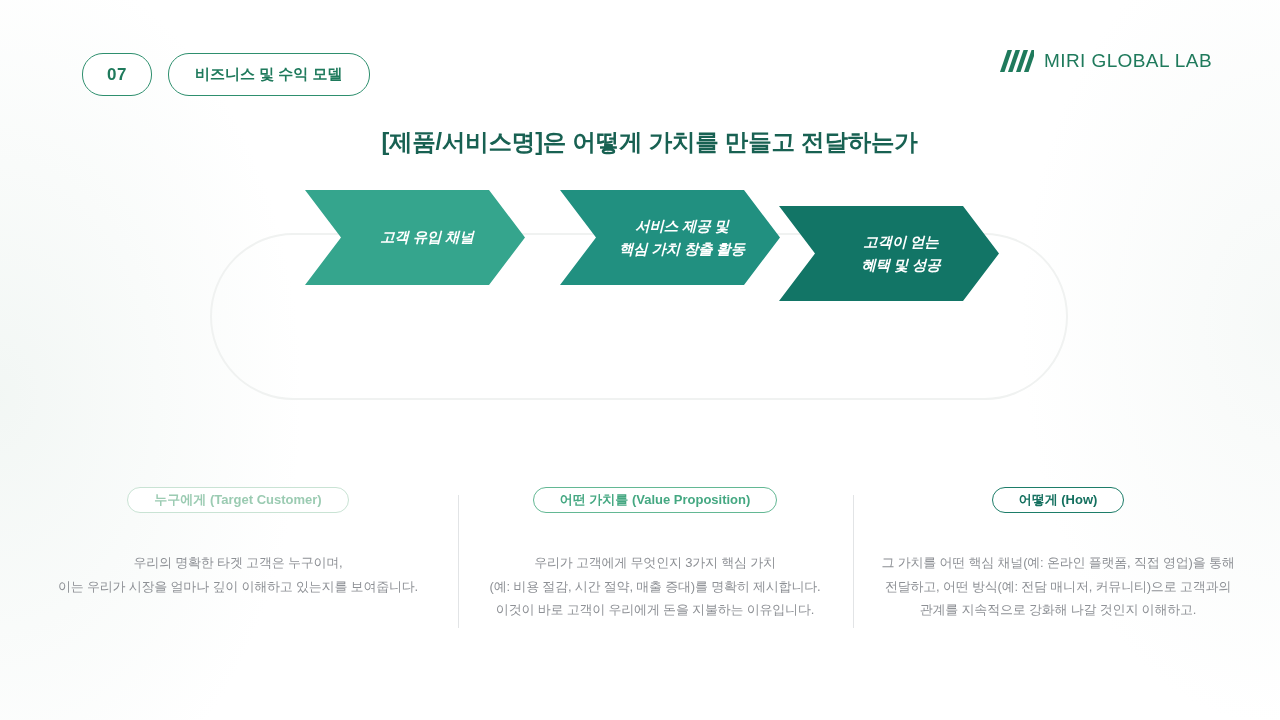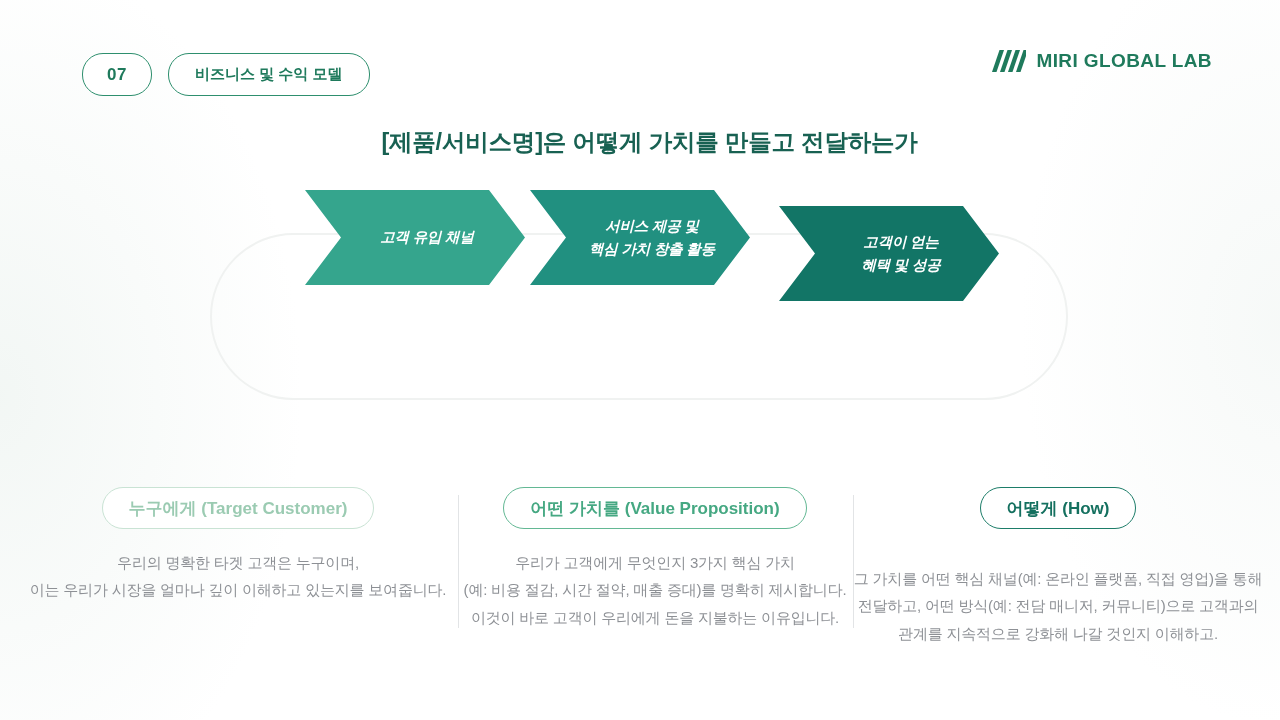--- a/index.html
+++ b/index.html
@@ -65,21 +65,21 @@
     right: 68px;
     top: 50px;
     display: flex;
     align-items: center;
     gap: 10px;
   }
   .brand-mark { display: block; }
   .brand-name {
     color: #1f7a5c;
     font-size: 19px;
-    font-weight: 700;
+    font-weight: 400;
     letter-spacing: 0.4px;
     white-space: nowrap;
   }
 
   
   .headline {
     position: absolute;
     left: 0;
     right: 0;
     top: 126px;
@@ -148,40 +148,40 @@
   .col {
     position: absolute;
     top: 0;
     width: 400px;
     display: flex;
     flex-direction: column;
     align-items: center;
   }
   .col.c1 { left: 38px; }
   .col.c2 { left: 455px; }
-  .col.c3 { left: 858px; gap: 16px; }
+  .col.c3 { left: 858px; }
 
   .pill {
-    height: 42px;
+    height: 26px;
     padding: 0 26px;
     border-radius: 21px;
     border: 1.6px solid;
     display: flex;
     align-items: center;
     justify-content: center;
-    font-size: 17px;
+    font-size: 13px;
     font-weight: 600;
     white-space: nowrap;
     background: #fff;
     box-sizing: border-box;
   }
   .col-body {
-    margin-top: 20px;
+    margin-top: 38px;
     color: #8d9095;
-    font-size: 15px;
+    font-size: 13px;
     line-height: 1.82;
     text-align: center;
     letter-spacing: -0.2px;
   }
   .col-body .cl { display: block; white-space: nowrap; }
 
   .vsep {
     position: absolute;
     top: 8px;
     width: 1px;
@@ -214,21 +214,21 @@
   </div>
 
   <div class="headline">[제품/서비스명]은 어떻게 가치를 만들고 전달하는가</div>
 
   <div class="cycle">
     <div class="loop-track"></div>
     <div class="chev-row top" id="row-top">
         <div class="chev right" style="left: 305px; width: 196px; background: rgb(53, 165, 141);">
           <span class="cl">고객 유입 채널</span>
         </div>
-        <div class="chev right" style="left: 530px; width: 196px; background: rgb(33, 144, 128); text-align: right;">
+        <div class="chev right" style="left: 560px; width: 196px; background: rgb(33, 144, 128); text-align: right;">
           <span class="cl">서비스 제공 및</span>
           <span class="cl">핵심 가치 창출 활동</span>
         </div>
         <div class="chev right" style="left: 779px; width: 196px; background: rgb(18, 117, 102); margin-top: 16px;">
           <span class="cl">고객이 얻는</span>
           <span class="cl">혜택 및 성공</span>
         </div>
       </div>
   </div>
 

